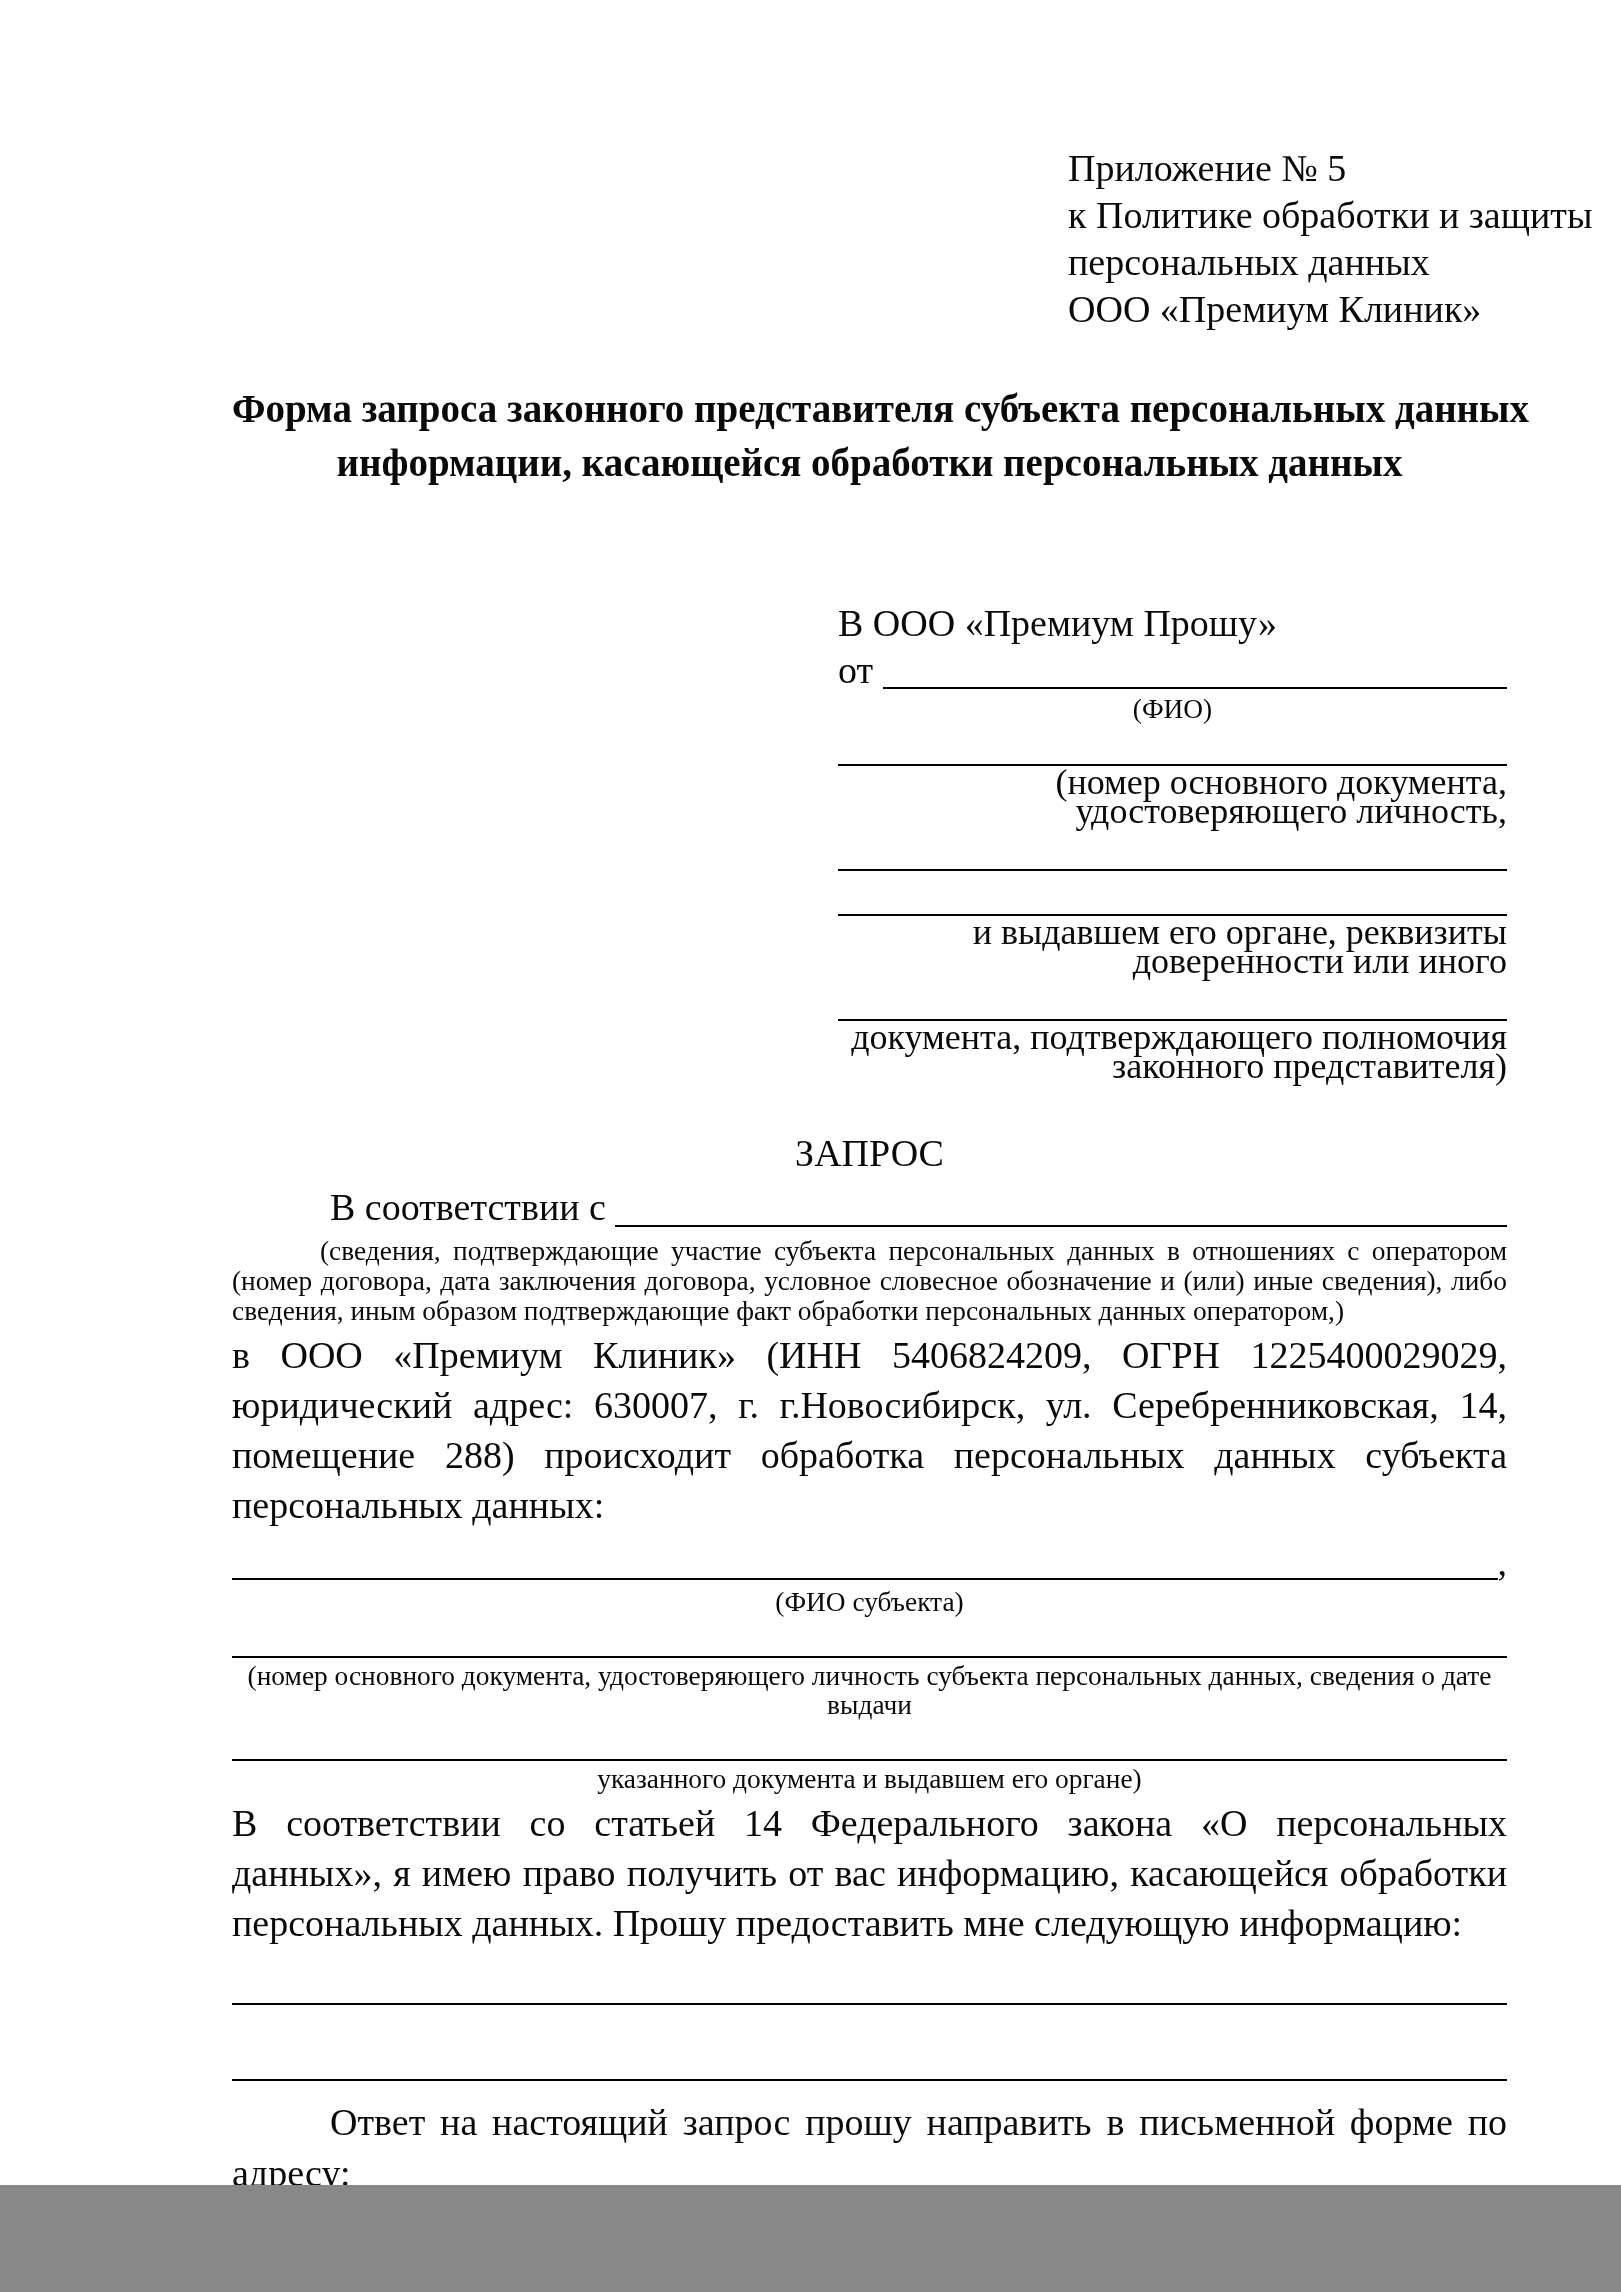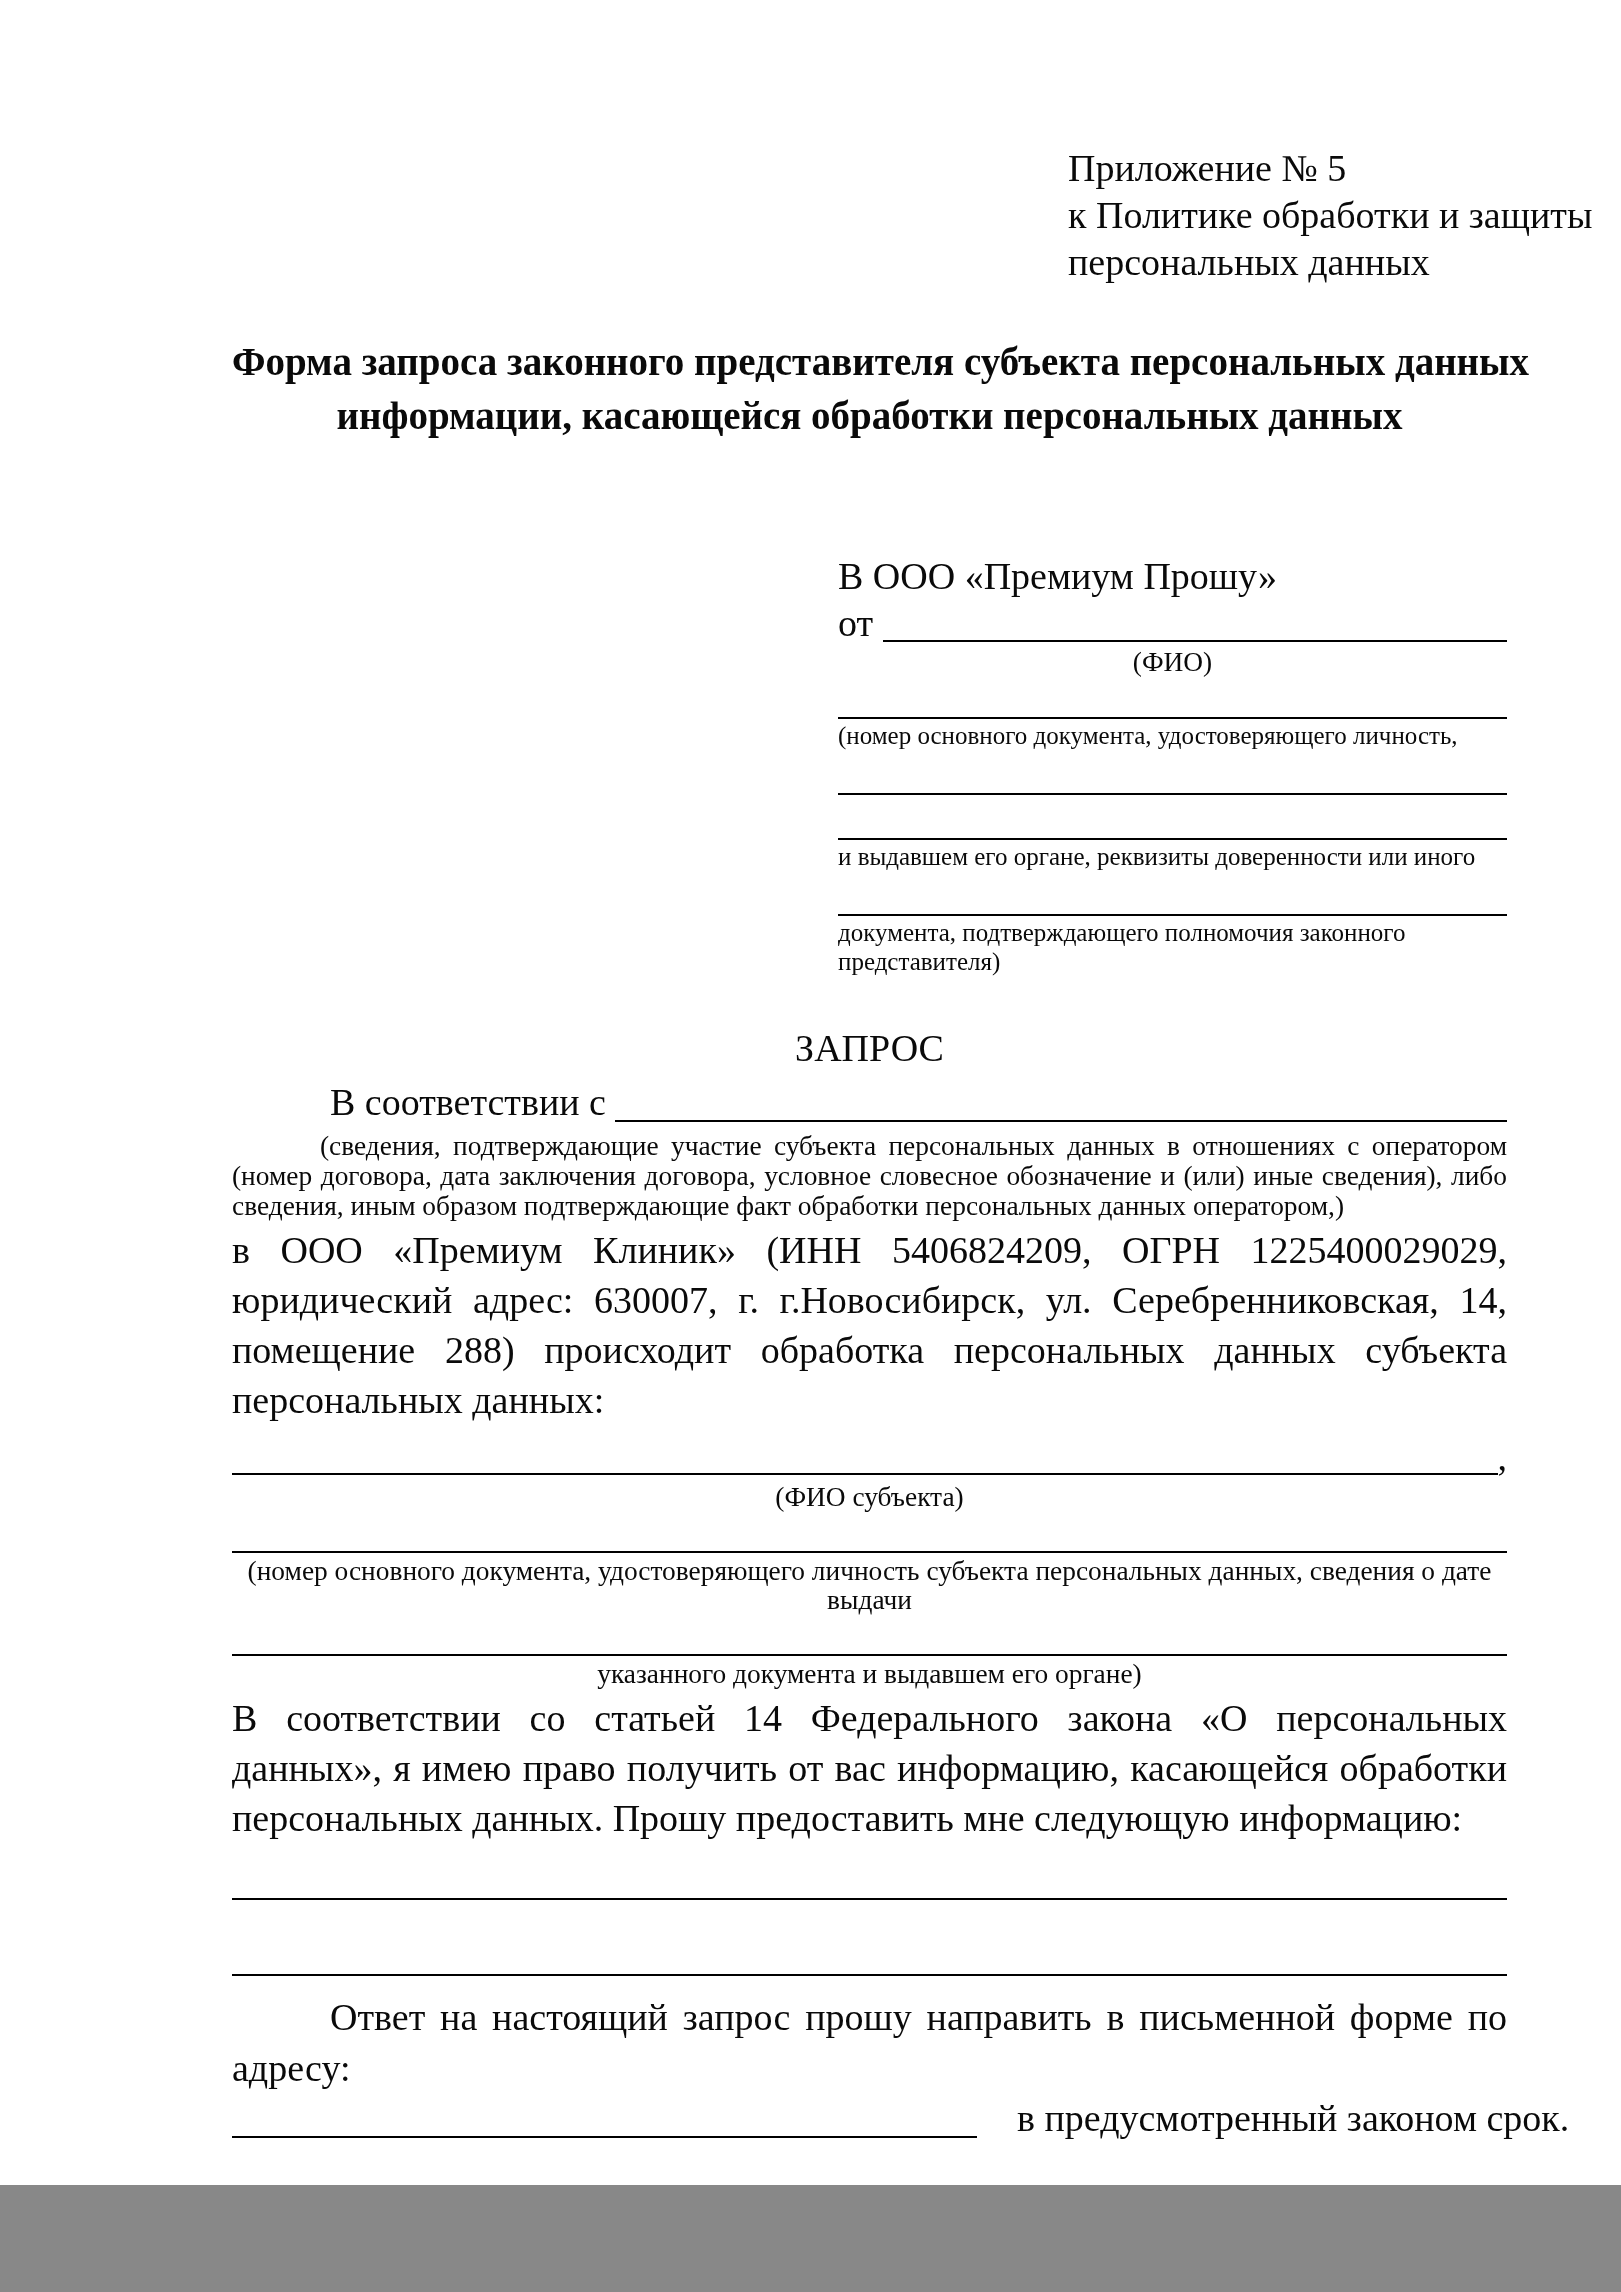--- a/index.html
+++ b/index.html
@@ -26,21 +26,21 @@
   .title div{white-space:nowrap; line-height:54px;}
   
   .addressee{margin-top:110px; margin-left:606px; width:669px;}
   .addr-to{line-height:47px;}
   .from-row{display:flex; line-height:47px;}
   .from-row .lbl{white-space:pre;}
   .fill{flex:1 1 auto; border-bottom:2.9px solid #000; margin-bottom:4.9px;}
   .smallcap{font-size:27.4px; line-height:31px; text-align:center;}
   .field{margin-top:0;}
   .field .line{height:39px; border-bottom:2.9px solid #000;}
-  .field .cap{font-size:25px; line-height:29px; text-align:left; margin-top:2px;}
+  .field .cap{font-size:36px; line-height:29px; text-align:right; margin-top:2px;}
   .field + .field .line{height:43px;}
   
   .zapros{margin-top:49px; text-align:center; line-height:47px;}
   .intro-row{display:flex; padding-left:98px; margin-top:5.9px; line-height:49px;}
   .intro-row .lbl{white-space:pre;}
   .intro-cap{
     font-size:27.4px; line-height:30px; text-align:justify;
     text-indent:88px; margin-top:3.9px;
   }
   .para{text-align:justify; line-height:50px; margin-top:3.9px;}
@@ -58,20 +58,21 @@
 </head>
 <body>
 
 <div class="page">
   <div class="content">
 
     <div class="annex">
       <div>Приложение № 5</div>
       <div>к Политике обработки и защиты</div>
       <div>персональных данных</div>
+      <div>ООО «Премиум Клиник»</div>
     </div>
 
     <div class="title">
       <div>Форма запроса законного представителя субъекта персональных данных</div>
       <div>информации, касающейся обработки персональных данных</div>
     </div>
 
     <div class="addressee">
       <div class="addr-to">В ООО «Премиум Прошу»</div>
       <div class="from-row">

